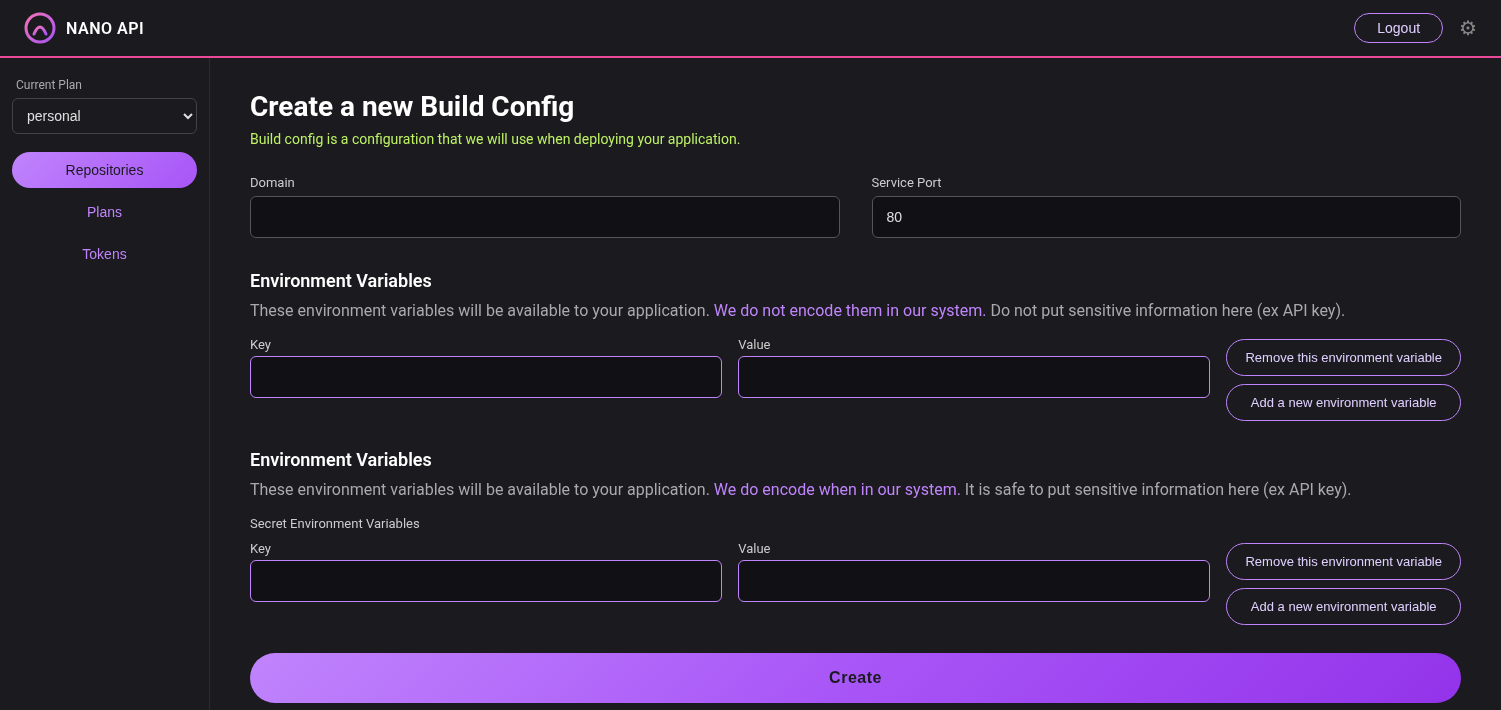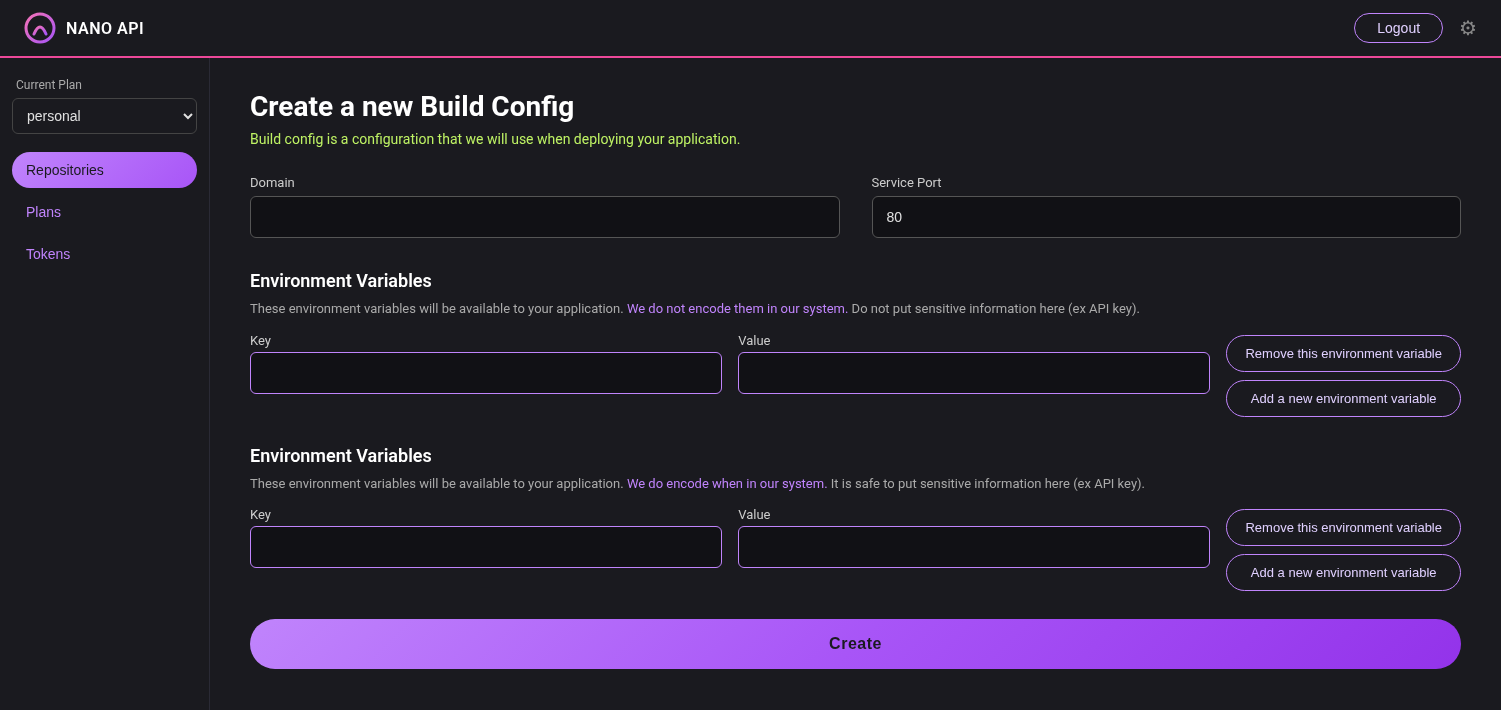--- a/index.html
+++ b/index.html
@@ -102,21 +102,21 @@
     }
 
     .nav-item {
       display: block;
       width: 100%;
       padding: 10px 14px;
       border-radius: 20px;
       border: none;
       cursor: pointer;
       font-size: 14px;
-      text-align: left;
+      text-align: center;
       margin-bottom: 6px;
       background: transparent;
       color: #c084fc;
     }
 
     .nav-item.active {
       background: linear-gradient(135deg, #c084fc, #a855f7);
       color: #1a1a1f;
     }
 
@@ -183,21 +183,21 @@
     }
 
     .env-section-title {
       font-size: 18px;
       font-weight: 600;
       color: #ffffff;
       margin-bottom: 8px;
     }
 
     .env-description {
-      font-size: 13px;
+      font-size: 16px;
       color: #aaa;
       margin-bottom: 14px;
       line-height: 1.5;
     }
 
     .env-description .highlight {
       color: #c084fc;
     }
 
     .secret-label {
@@ -350,20 +350,21 @@
       </div>
     </div>
 
     <div class="env-section">
       <h2 class="env-section-title">Environment Variables</h2>
       <p class="env-description">
         <span>These environment variables will be available to your application. </span>
         <span class="highlight">We do encode when in our system.</span>
         <span> It is safe to put sensitive information here (ex API key).</span>
       </p>
+      <div class="secret-label">Secret Environment Variables</div>
       <div class="env-row">
         <div class="env-key-value">
           <div class="env-field-group">
             <label class="field-label">Key</label>
             <input class="env-input" type="text" value="" placeholder="" style="">
           </div>
           <div class="env-field-group">
             <label class="field-label">Value</label>
             <input class="env-input" type="text" value="" placeholder="" style="">
           </div>

